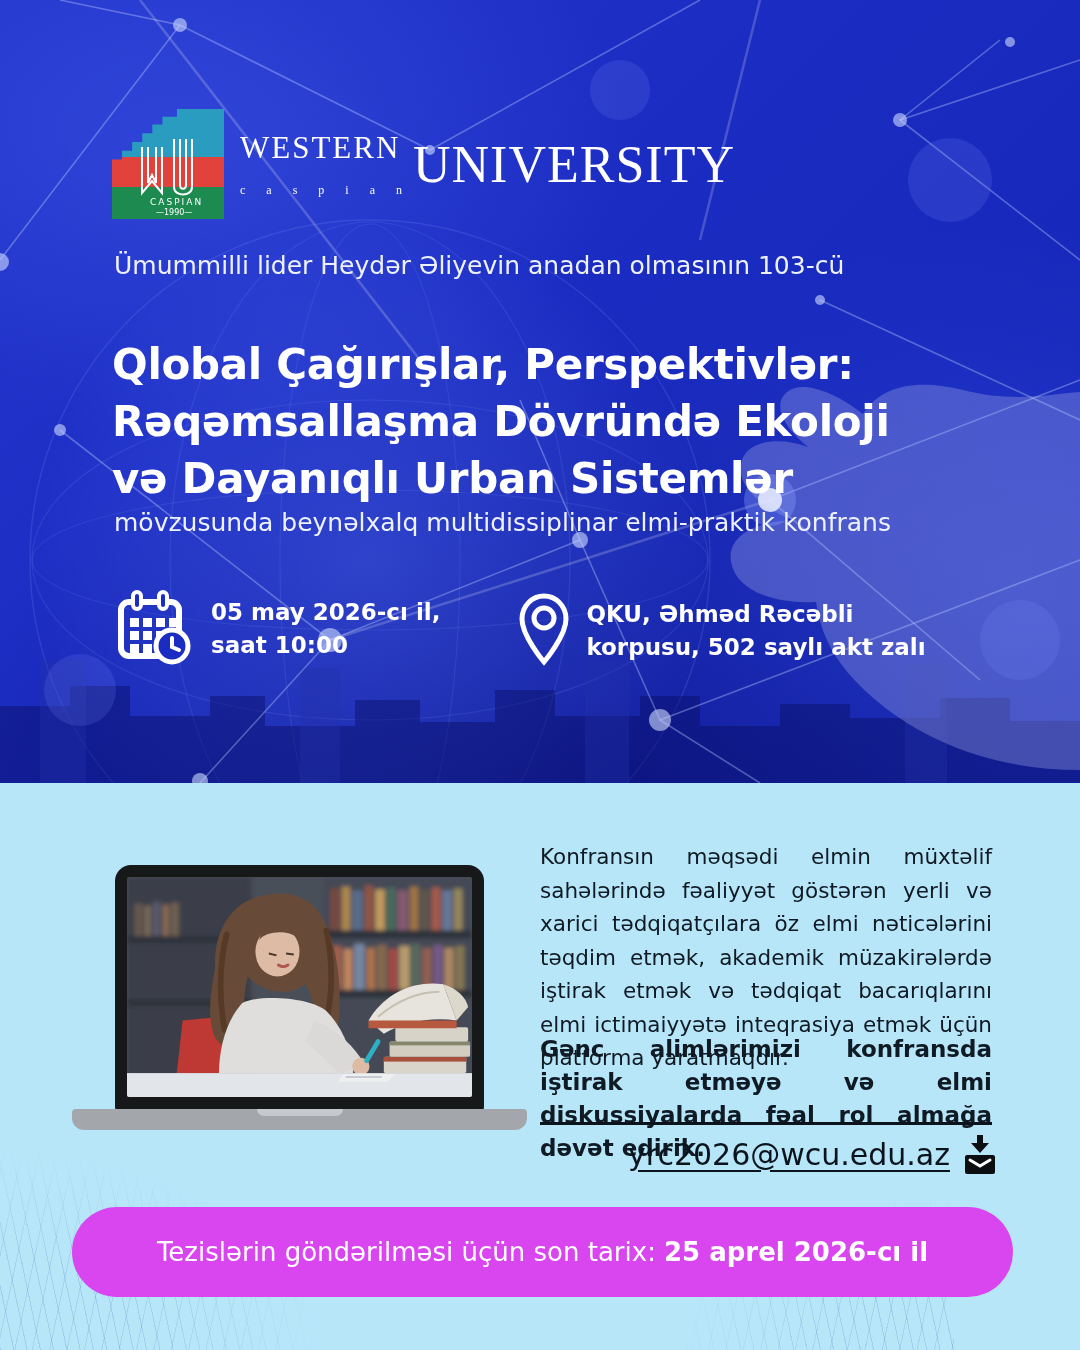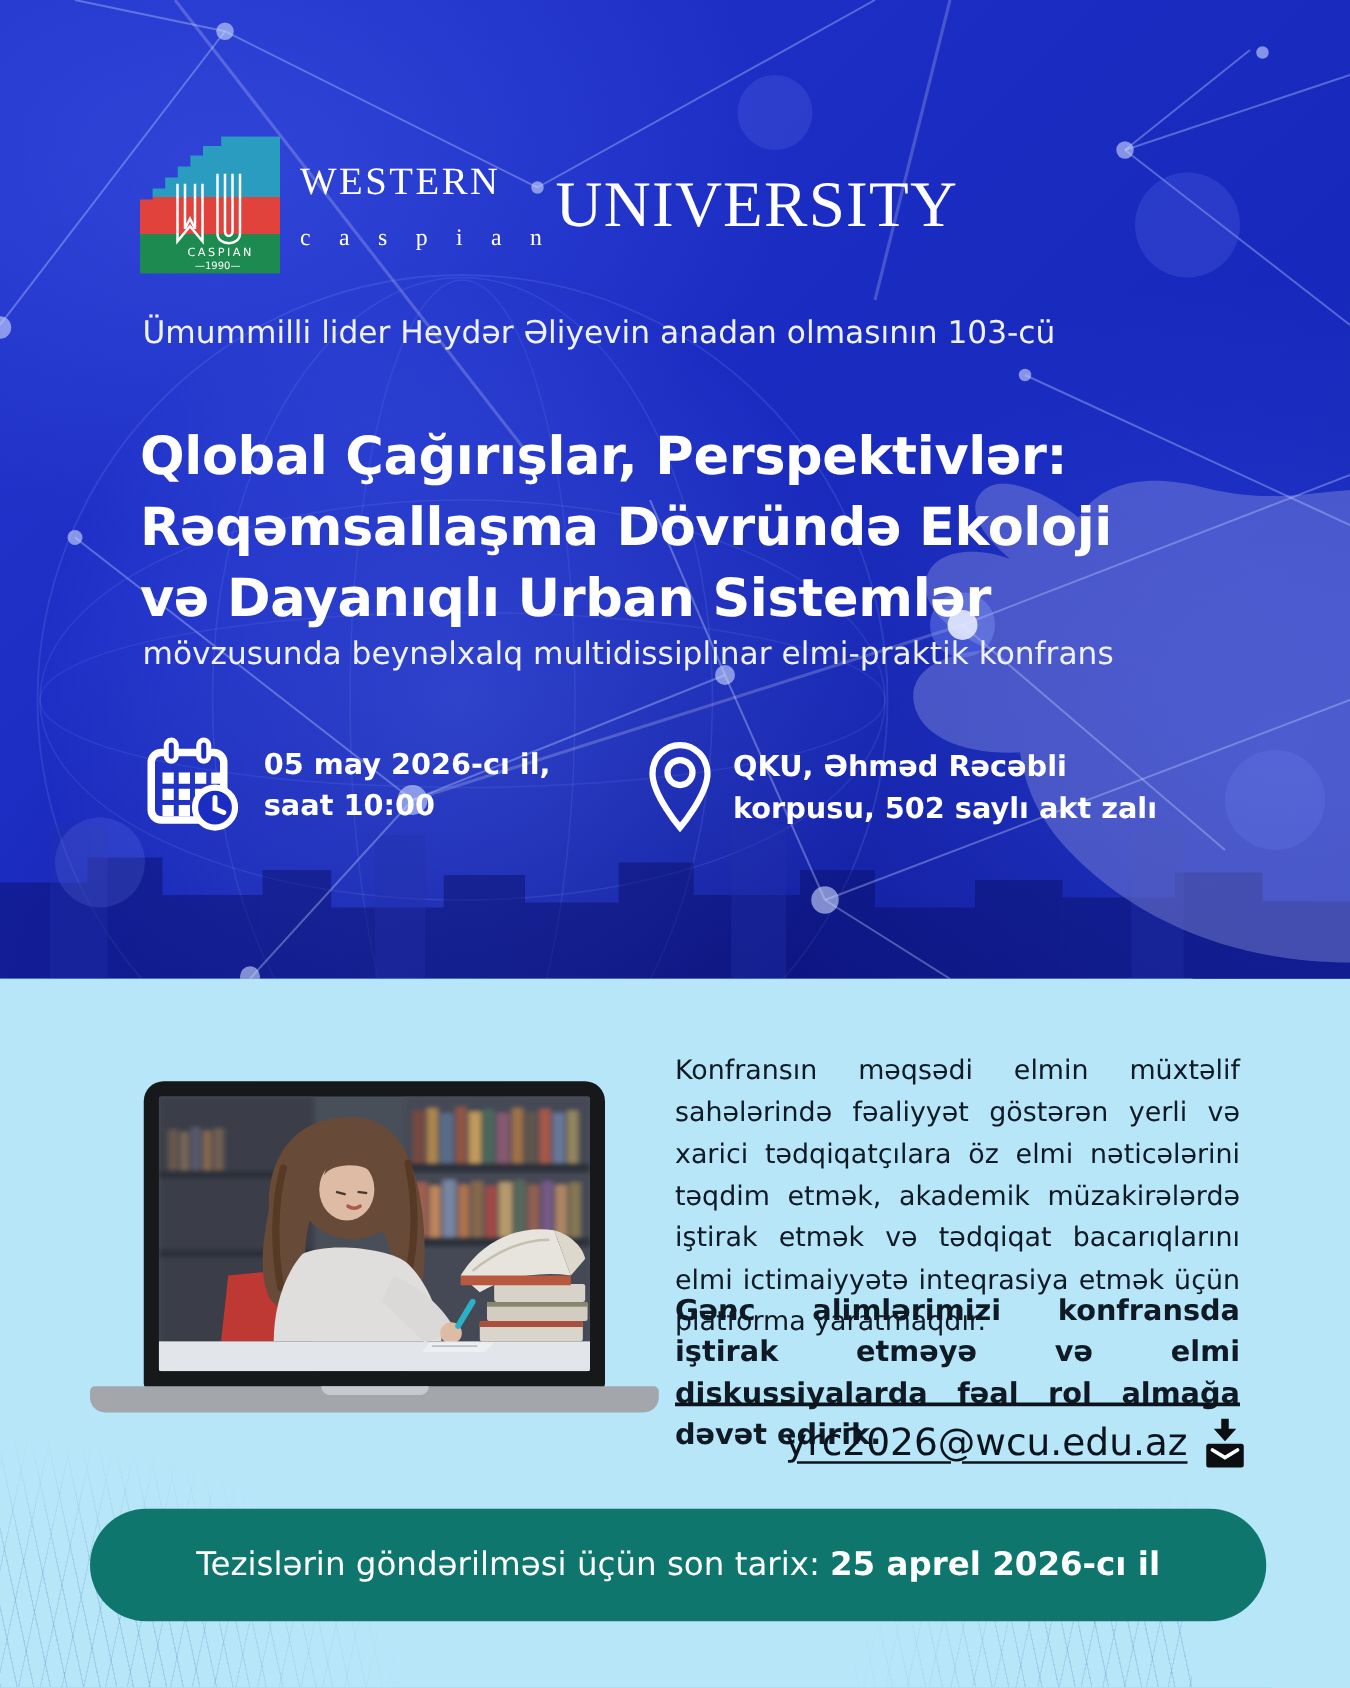--- a/index.html
+++ b/index.html
@@ -22,21 +22,21 @@
   .logo-row{position:absolute;left:112px;top:108px;height:112px;display:flex;align-items:center;}
   .logo-flag{
     position:relative;width:112px;height:110px;flex:0 0 auto;
     background:linear-gradient(180deg,#2a9cc0 0 44%,#e1423b 44% 71%,#1d8a50 71% 100%);
     clip-path:polygon(0 100%,0 46%,9% 46%,9% 38%,18% 38%,18% 30%,27% 30%,27% 22%,36% 22%,36% 14%,45% 14%,45% 7%,58% 7%,58% 0,100% 0,100% 100%);
   }
   .logo-flag svg{position:absolute;left:0;top:0;}
   .logo-words{margin-left:16px;color:#fff;display:flex;align-items:center;}
   .lw-left{display:flex;flex-direction:column;line-height:1;}
   .lw-western{font-family:"Liberation Serif","DejaVu Serif",serif;font-size:31px;letter-spacing:2px;font-weight:400;}
-  .lw-caspian{font-family:"Liberation Serif","DejaVu Serif",serif;font-size:19px;letter-spacing:9px;margin-top:21px;}
+  .lw-caspian{font-family:"Liberation Serif","DejaVu Serif",serif;font-size:12px;letter-spacing:9px;margin-top:21px;}
   .lw-university{font-family:"Liberation Serif","DejaVu Serif",serif;font-size:52px;letter-spacing:1px;font-weight:400;margin-left:2px;}
   
   .dedication{position:absolute;left:114px;top:247px;width:780px;color:#eef1ff;font-size:25px;line-height:38px;font-weight:400;}
   .title{position:absolute;left:112px;top:336px;width:860px;color:#ffffff;font-size:42px;line-height:57px;font-weight:800;letter-spacing:-.3px;}
   .subtitle{position:absolute;left:114px;top:508px;width:860px;color:#eef1ff;font-size:25px;font-weight:400;}
   .info-row{position:absolute;left:113px;top:588px;display:flex;align-items:flex-end;color:#fff;}
   .info-icon{flex:0 0 auto;}
   .info-text{font-size:23px;line-height:33px;font-weight:700;margin-top:8px;}
   .info-date .info-text{margin-left:16px;}
   .info-loc{margin-left:78px;display:flex;}
@@ -72,21 +72,21 @@
   
   .col{position:absolute;left:540px;top:0;width:452px;color:#101a24;}
   .paragraph{position:absolute;top:57px;left:0;width:452px;font-size:21.5px;line-height:33.5px;text-align:justify;}
   .invitation{position:absolute;top:250px;left:0;width:452px;font-size:23px;line-height:33px;font-weight:700;text-align:justify;}
   .rule{position:absolute;top:339px;left:0;width:452px;border-top:3px solid #0b141d;}
   .email-row{position:absolute;top:350px;left:0;width:460px;display:flex;justify-content:flex-end;align-items:center;gap:10px;}
   .email-link{font-size:30px;color:#0b141d;text-decoration:underline;text-underline-offset:5px;text-decoration-thickness:2px;}
   
   .banner{
     position:absolute;left:72px;top:424px;width:941px;height:90px;border-radius:45px;
-    background:#0f766e;display:flex;align-items:center;justify-content:center;
+    background:#d946ef;display:flex;align-items:center;justify-content:center;
     color:#fff;font-size:26px;
   }
   .banner b{font-weight:800;margin-left:8px;}
 </style>
 </head>
 <body>
 
 <div id="poster">
 
   <div class="header">

